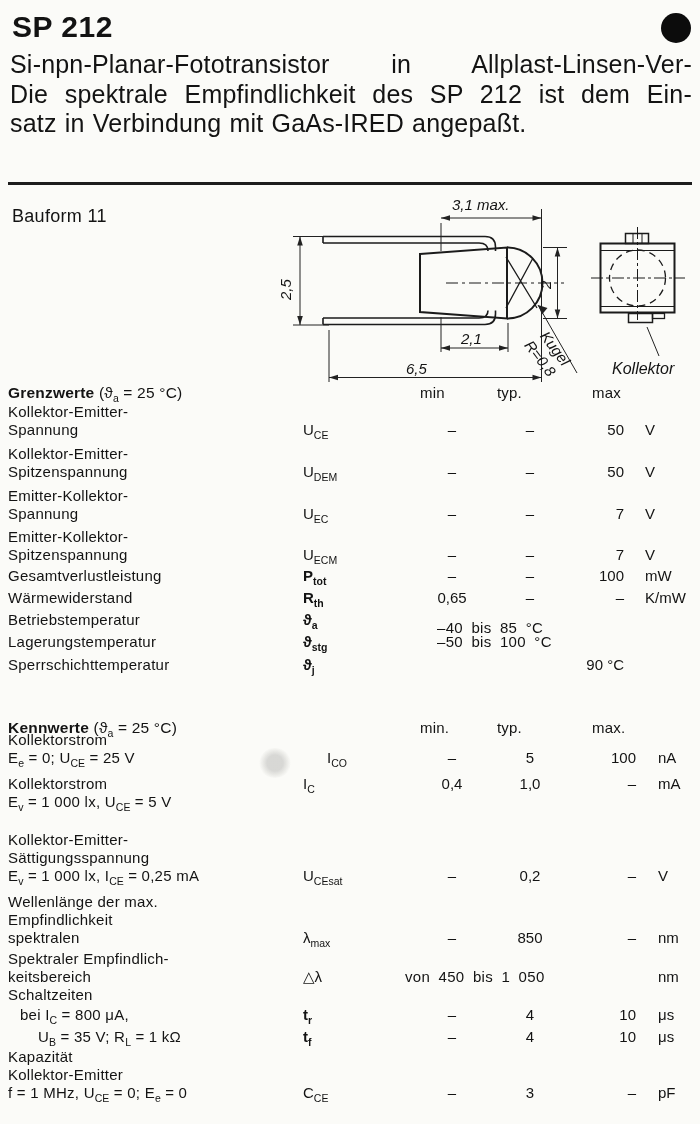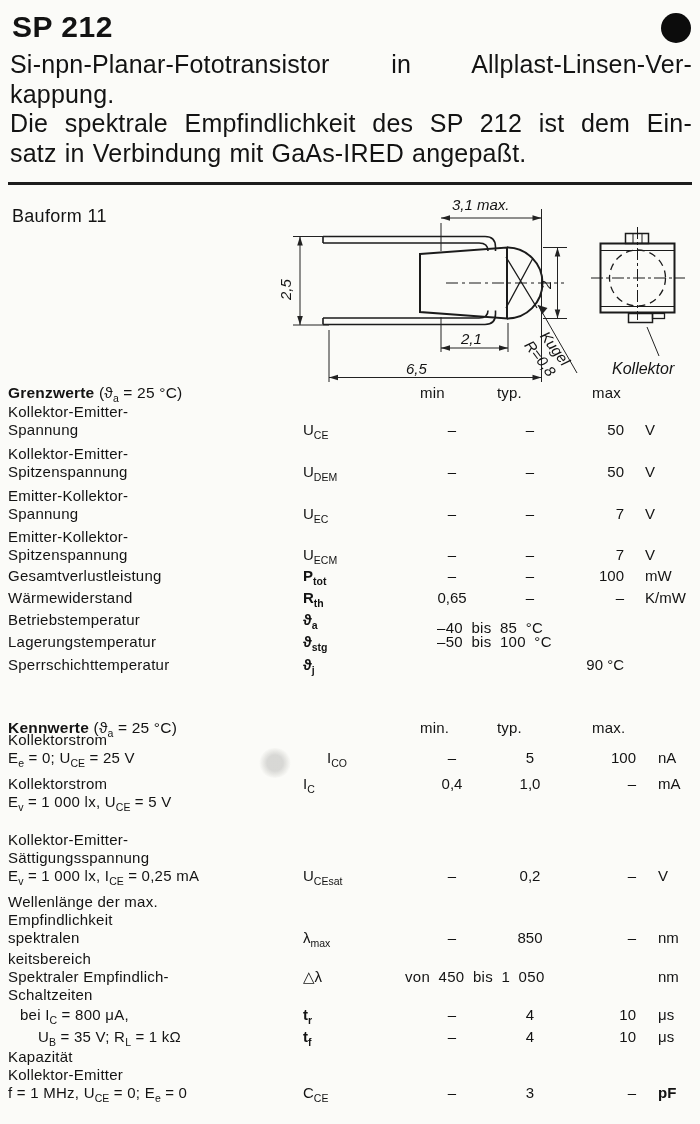--- a/index.html
+++ b/index.html
@@ -35,21 +35,20 @@
     filter:blur(.5px)}
 </style>
 </head>
 <body>
 
 <div class="abs" id="headline">SP 212</div>
 <div class="abs" id="dot"></div>
 
 <div class="abs" id="para">
   <div class="jl">Si-npn-Planar-Fototransistor in Allplast-Linsen-Ver-</div>
-  <div>kappung.</div>
   <div class="jl">Die spektrale Empfindlichkeit des SP 212 ist dem Ein-</div>
   <div>satz in Verbindung mit GaAs-IRED angepaßt.</div>
 </div>
 
 <div class="abs" id="rule"></div>
 <div class="abs" id="bauform">Bauform 11</div>
 
 <svg class="abs" id="pkg-svg" width="430" height="215" viewBox="270 185 430 215" xmlns="http://www.w3.org/2000/svg">
 
   <g>
@@ -242,22 +241,22 @@
       <div class="lbl"><span>Wellenlänge der max.</span></div>
       <div class="lbl"><span>Empfindlichkeit</span></div>
       <div class="lbl"><span>spektralen</span></div>
       <span class="val sym" style="left: 303px; width: 120px; top: 36px;"><span>λ</span><span class="sub">max</span></span>
       <span class="val" style="left: 420px; width: 64px; text-align: center; top: 36px;">–</span>
       <span class="val" style="left: 497px; width: 66px; text-align: center; top: 36px;">850</span>
       <span class="val" style="left: 574px; width: 62px; text-align: right; top: 36px;">–</span>
       <span class="val unit" style="left: 658px; top: 36px;">nm</span>
     </div>
     <div class="t-row" style="top: 950px;">
+      <div class="lbl"><span>Spektraler Empfindlich-</span></div>
       <div class="lbl"><span>keitsbereich</span></div>
-      <div class="lbl"><span>Spektraler Empfindlich-</span></div>
       <span class="val sym" style="left: 303px; width: 120px; top: 18px;"><span>△λ</span></span>
       <span class="val span-val" style="left: 405px; top: 18px;">von 450 bis 1 050</span>
       <span class="val unit" style="left: 658px; top: 18px;">nm</span>
     </div>
     <div class="t-row" style="top: 986px;">
       <div class="lbl"><span>Schaltzeiten</span></div>
     </div>
     <div class="t-row" style="top: 1006px;">
       <div class="lbl" style="margin-left: 20px;"><span>bei I</span><span class="sub">C</span><span> = 800 μA,</span></div>
       <span class="val sym bsym" style="left: 303px; width: 120px; top: 0px;"><span>t</span><span class="sub">r</span></span>
@@ -275,15 +274,15 @@
       <span class="val unit" style="left: 658px; top: 0px;">μs</span>
     </div>
     <div class="t-row" style="top: 1048px;">
       <div class="lbl"><span>Kapazität</span></div>
       <div class="lbl"><span>Kollektor-Emitter</span></div>
       <div class="lbl"><span>f = 1 MHz, U</span><span class="sub">CE</span><span> = 0; E</span><span class="sub">e</span><span> = 0</span></div>
       <span class="val sym" style="left: 303px; width: 120px; top: 36px;"><span>C</span><span class="sub">CE</span></span>
       <span class="val" style="left: 420px; width: 64px; text-align: center; top: 36px;">–</span>
       <span class="val" style="left: 497px; width: 66px; text-align: center; top: 36px;">3</span>
       <span class="val" style="left: 574px; width: 62px; text-align: right; top: 36px;">–</span>
-      <span class="val unit" style="left: 658px; top: 36px; font-weight: bold;">pF</span>
+      <span class="val unit" style="left: 658px; top: 36px;">pF</span>
     </div>
   </div>
 
 </body></html>

